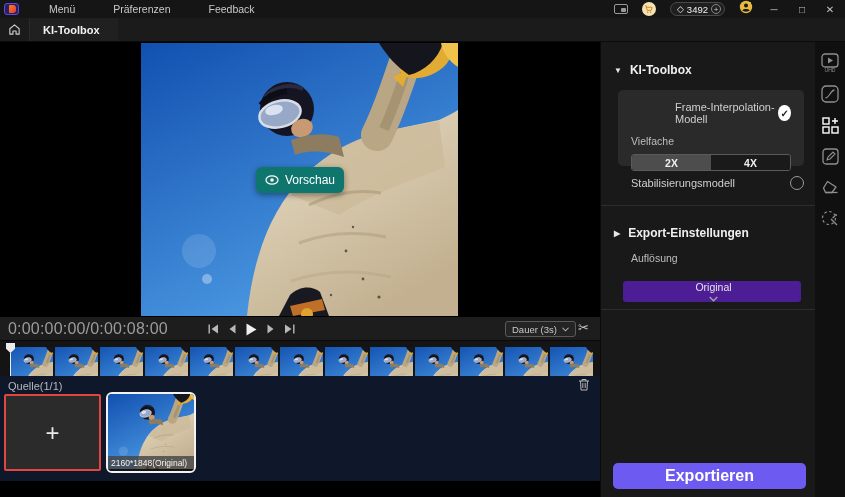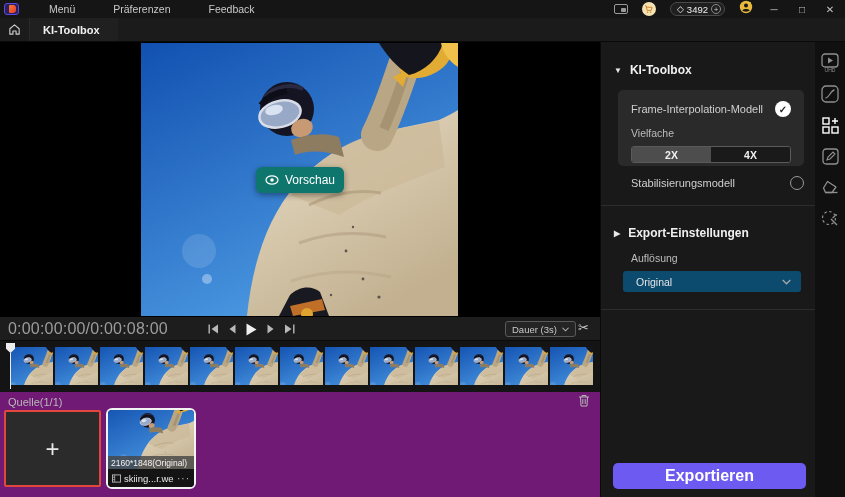--- a/index.html
+++ b/index.html
@@ -44,52 +44,52 @@
   
   .filmstrip-area { position:absolute; left:0; top:341px; width:600px; height:51px; background:#141414; }
   .filmstrip { position:absolute; left:10px; top:6px; display:flex; gap:2px; }
   .thumb { width:43px; height:38px; background:#123; overflow:hidden; cursor:pointer; }
   .thumb svg { display:block; width:100%; height:100%; }
   .playhead { position:absolute; left:6px; top:2px; width:9px; height:46px; cursor:ew-resize; }
   .playhead .flag { width:9px; height:10px; background:#ececec; clip-path:polygon(0 0,100% 0,100% 58%,50% 100%,0 58%); }
   .playhead .line { width:1.5px; height:36px; background:#ececec; margin-left:3.6px; }
 
   
-  .source { position:absolute; left:0; top:392px; width:600px; height:105px; background:#701a75;padding-left:39px; }
+  .source { position:absolute; left:0; top:376px; width:600px; height:105px; background:#0f172a;padding-left:39px; }
   .source-title { position:absolute; left:8px; top:4px; font-size:11px; color:#b8b8b8; }
   .trash-btn { position:absolute; left:578px; top:2px; background:none; border:none; cursor:pointer; }
   .add-box { position:absolute; left:4px; top:18px; width:97px; height:77px; background:#2b2b2b; border:2px solid #e2473d; border-radius:2px; display:flex; align-items:center; justify-content:center; color:#e8e8e8; font-size:24px; font-weight:300; cursor:pointer; }
   .clip-card { position:absolute; left:106px; top:16px; width:90px; height:81px; border:2px solid #f2f2f2; border-radius:6px; background:#0c0c0c; overflow:hidden; cursor:pointer; }
-  .clip-thumb { position:relative; width:100%; height:59px; overflow:hidden; }
+  .clip-thumb { position:relative; width:100%; height:75px; overflow:hidden; }
   .clip-thumb svg { display:block; width:100%; height:100%; }
   .res-badge { position:absolute; left:0; bottom:0; width:100%; background:rgba(70,70,70,.82); color:#f2f2f2; font-size:8.5px; padding:1.5px 3px; }
   .clip-foot { height:18px; display:flex; align-items:center; gap:3px; padding:0 4px; background:#141414; }
   .clip-name { font-size:9.5px; color:#e8e8e8; flex:1; white-space:nowrap; overflow:hidden; }
   .more-dots { color:#bbb; font-size:10px; letter-spacing:1px; cursor:pointer; }
 
   
   .rightpanel { position:absolute; left:600px; top:42px; width:215px; height:455px; background:#191919; border-left:1px solid #0a0a0a; }
   .sec-head { display:flex; align-items:center; gap:8px; font-size:12px; font-weight:bold; color:#f0f0f0; cursor:pointer; }
   .caret { font-size:8px; color:#e8e8e8; }
   .ai-head { position:absolute; left:13px; top:21px; }
   .model-card { position:absolute; left:17px; top:48px; width:186px; height:76px; background:#2a2a2a; border-radius:5px; padding:11px 13px; }
-  .card-row { display:flex; align-items:center; justify-content:space-between; }
+  .card-row { display:flex; align-items:center; justify-content:flex-start;margin-left:44px; }
   .card-label { font-size:11px; color:#cfcfcf; }
   .check-circle { width:16px; height:16px; border-radius:50%; background:#fff; color:#1c1c1c; font-size:10px; font-weight:bold; display:flex; align-items:center; justify-content:center; cursor:pointer; }
   .mult-label { font-size:10.5px; color:#bdbdbd; margin-top:10px; }
   .segmented { display:flex; margin-top:7px; border:1px solid #5a5a5a; border-radius:3px; overflow:hidden; height:17px; }
   .seg { flex:1; display:flex; align-items:center; justify-content:center; font-size:10.5px; font-weight:bold; color:#f0f0f0; cursor:pointer; background:#1a1a1a; }
   .seg.active { background:#4d4d4d; }
   .stab-row { position:absolute; left:30px; top:134px; width:173px; display:flex; align-items:center; justify-content:space-between; }
   .stab-label { font-size:11px; color:#cfcfcf; }
   .radio { width:14px; height:14px; border:1.5px solid #9a9a9a; border-radius:50%; background:transparent; cursor:pointer; }
   .divider { position:absolute; left:0; width:215px; height:1px; background:#2c2c2c; }
   .exp-head { position:absolute; left:13px; top:184px; }
   .res-label { position:absolute; left:30px; top:210px; font-size:10.5px; color:#bdbdbd; }
-  .res-select { position:absolute; left:22px; top:229px; width:178px; height:21px; background:#0c4a6e; border:none; border-radius:3px; color:#e4e4e4; font-size:10.5px; display:flex; align-items:center; justify-content:space-between; padding:0 10px 0 13px; cursor:pointer; }
+  .res-select { position:absolute; left:22px; top:239px; width:178px; height:21px; background:#4c1d95; border:none; border-radius:3px; color:#e4e4e4; font-size:10.5px; display:flex; align-items:center; justify-content:space-between; padding:0 10px 0 13px; cursor:pointer;flex-direction:column; }
   .export-btn { position:absolute; left:12px; top:421px; width:193px; height:26px; background:#6d5af0; border:none; border-radius:5px; color:#fff; font-size:16px; font-weight:bold; font-family:"Liberation Sans",sans-serif; cursor:pointer; }
 
   
   .vtoolbar { position:absolute; left:815px; top:42px; width:30px; height:455px; background:#101010; display:flex; flex-direction:column; align-items:center; padding-top:10px; gap:9px; }
   .vt-btn { width:22px; height:22px; background:none; border:none; display:flex; align-items:center; justify-content:center; cursor:pointer; }
 </style>
 </head>
 <body>
 
 <svg width="0" height="0" style="position:absolute" aria-hidden="true">

